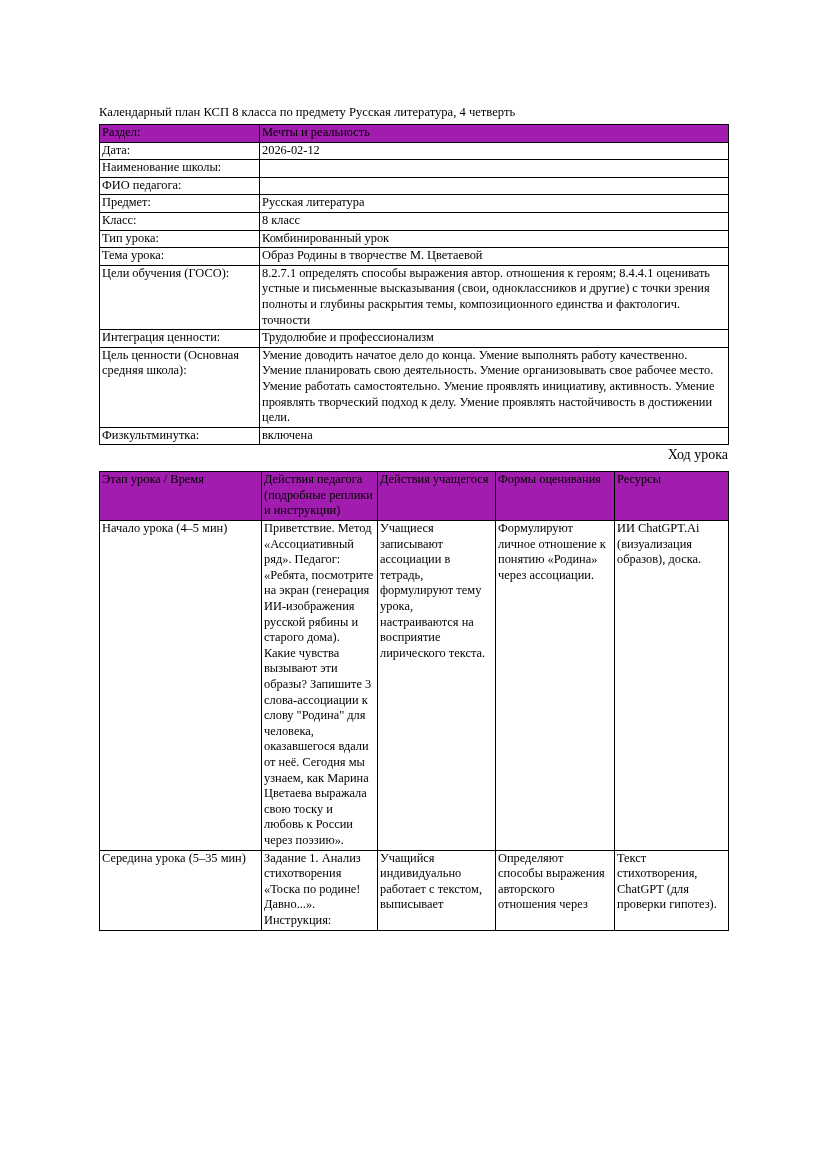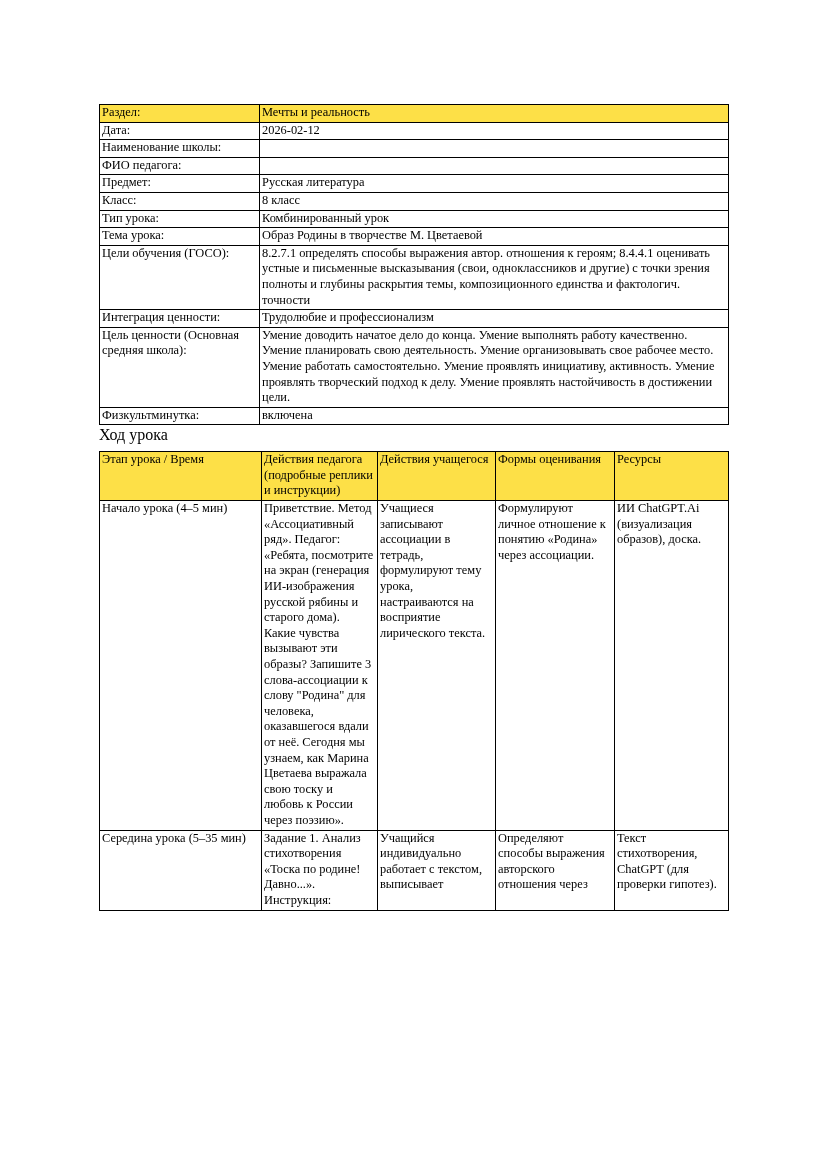--- a/index.html
+++ b/index.html
@@ -38,42 +38,44 @@
   td, th {
     border: 1px solid #000000;
     padding: 0 3px 1px 2px;
     vertical-align: top;
     text-align: left;
     font-weight: normal;
     overflow: hidden;
     word-wrap: break-word;
   }
   .shaded {
-    background: #fde047;
+    background: #a21caf;
   }
   .section-heading {
-    font-size: 16px;
+    font-size: 14px;
     line-height: 15px;
     margin: 2px 0 9px 0;
+    text-align: right;
   }
   
   .info-col-label { width: 160px; }
   .info-col-value { width: 469px; }
   
   .lt-col-stage      { width: 162px; }
   .lt-col-teacher    { width: 116px; }
   .lt-col-student    { width: 118px; }
   .lt-col-assessment { width: 119px; }
   .lt-col-resources  { width: 114px; }
 </style>
 </head>
 <body>
 
 <div class="page-content">
 
+  <p class="doc-title">Календарный план КСП 8 класса по предмету Русская литература, 4 четверть</p>
 
   <table>
     <colgroup>
       <col class="info-col-label">
       <col class="info-col-value">
     </colgroup>
     <tbody>
       <tr class="shaded">
         <td>Раздел:</td>
         <td>Мечты и реальность</td>

